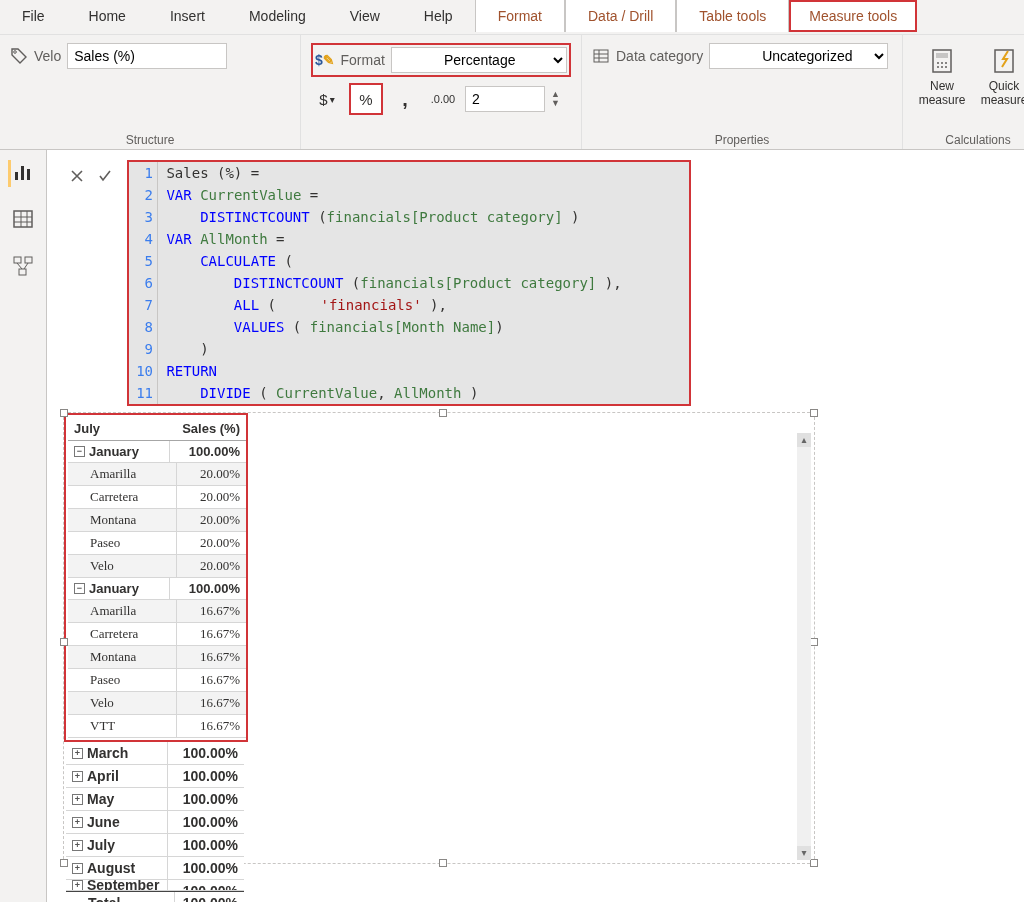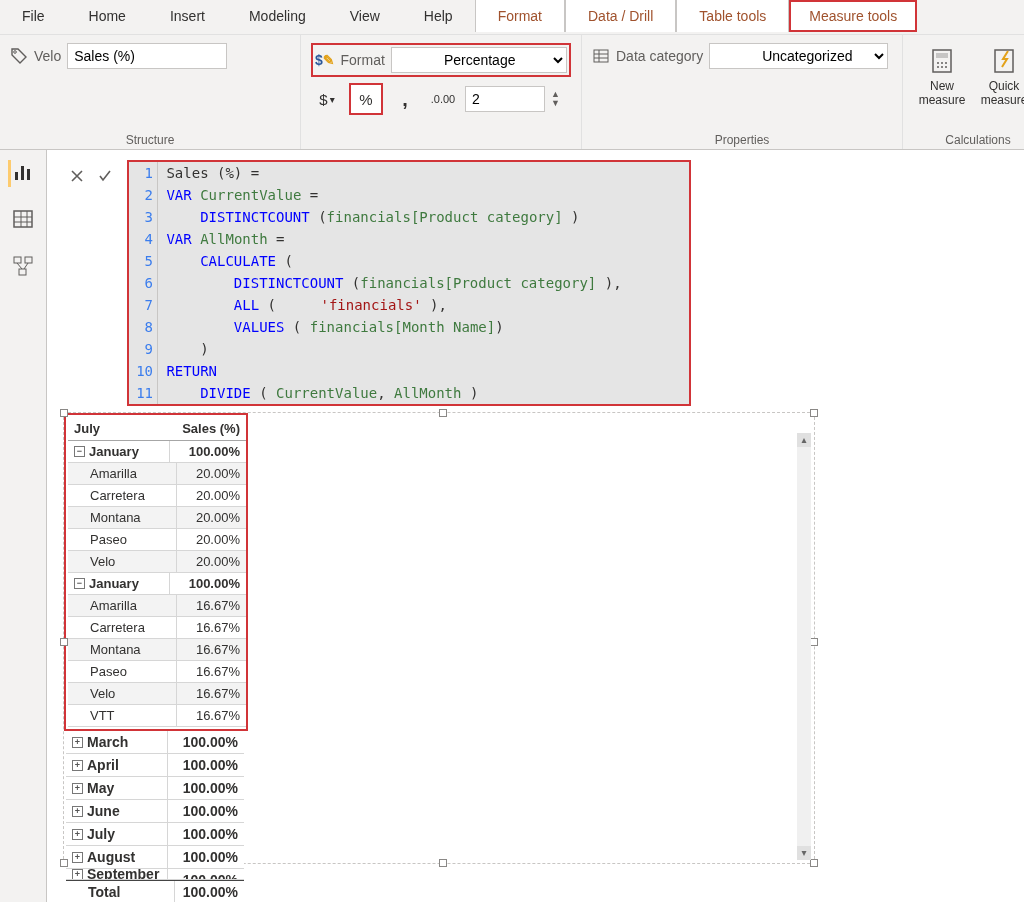--- a/index.html
+++ b/index.html
@@ -49,21 +49,21 @@
   .str{color:#A31515;margin-left:36px;}
   .visual{margin-top:6px;width:750px;height:450px;border:1px dashed var(--border);position:relative;background:#fff;}
   .visual .grip{position:absolute;width:6px;height:6px;background:#fff;border:1px solid #8a8886;}
   .table{font-size:13px;width:178px;margin:2px;}
   .table .hdr{display:flex;font-weight:600;border-bottom:1px solid #a6a6a6;}
   .table .hdr >div{padding:4px 6px;}
   .col-name{width:104px;}
   .col-val{width:74px;text-align:right;}
   .group-row,.item-row,.total-row{display:flex;border-bottom:1px solid #d6d6d6;}
   .group-row{font-weight:700;background:#fff;}
-  .item-row{background:#fff;}
+  .item-row{background:#fff;font-family:Liberation Serif, serif;}
   .alt{background:#F3F3F3;}
   .cell-name{width:104px;padding:3px 6px;display:flex;align-items:center;gap:4px;}
   .cell-val{width:74px;padding:3px 6px;text-align:right;border-left:1px solid #d6d6d6;}
   .total-row{font-weight:700;border-top:1px solid #555;}
   .exp{width:9px;height:9px;border:1px solid #777;display:inline-flex;align-items:center;justify-content:center;font-size:9px;line-height:1;color:#555;flex:none;}
   .indent{padding-left:22px!important;}
   .table-outer-redbox{border:2px solid var(--redbox);width:180px;}
   .data-body{max-height:385px;overflow:hidden;}
   .scrollbar{position:absolute;right:3px;top:20px;bottom:3px;width:14px;background:#f0f0f0;}
   .sb-arrow{height:14px;background:#e0e0e0;font-size:10px;text-align:center;line-height:14px;color:#666;}

